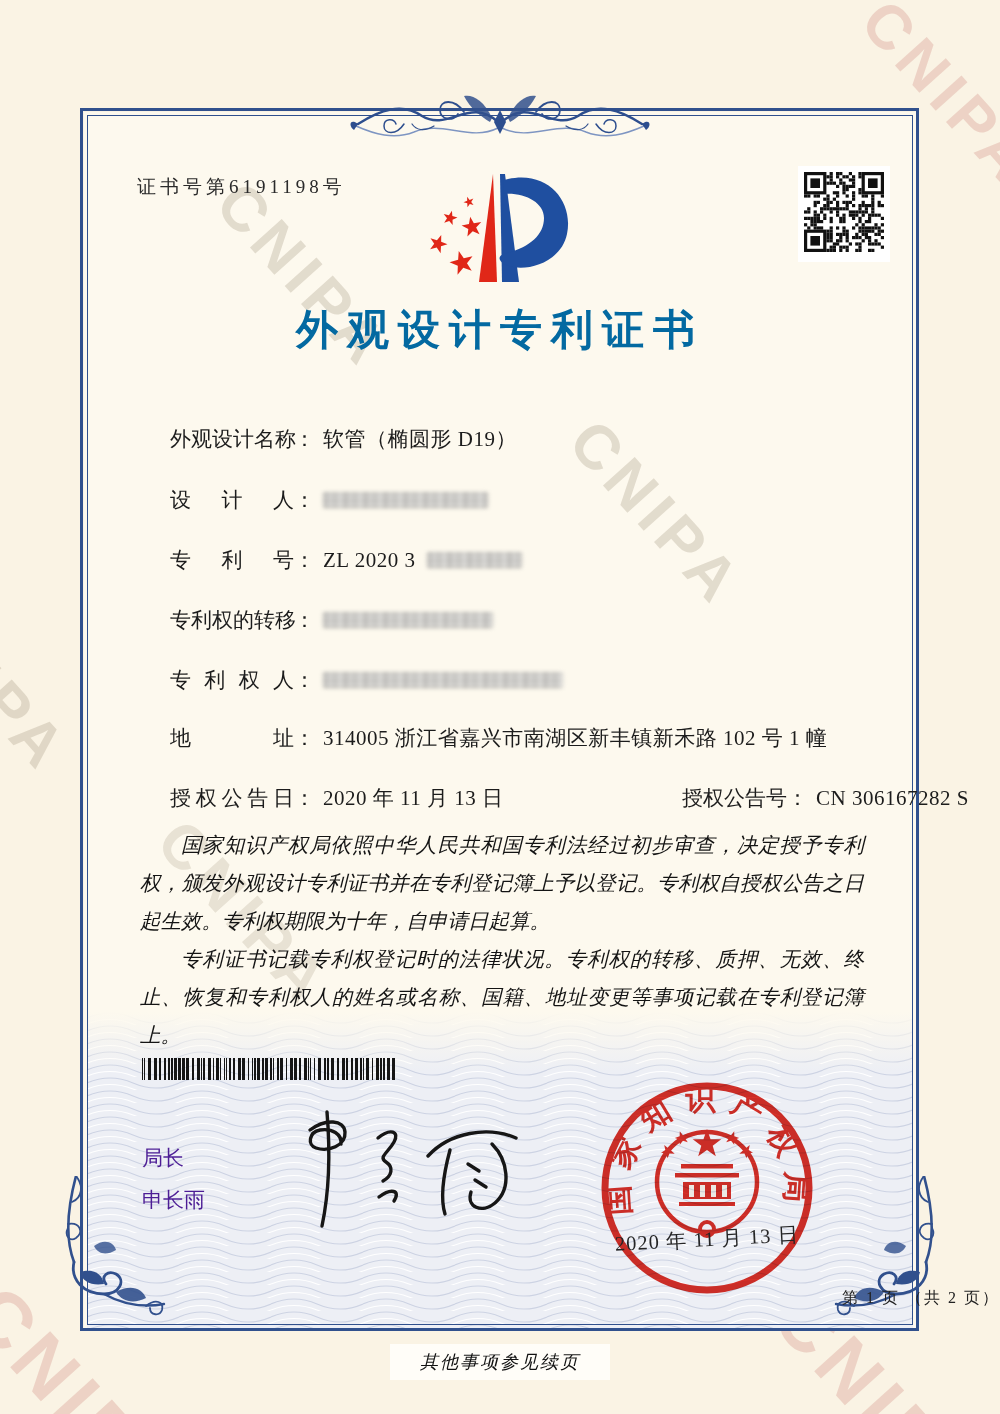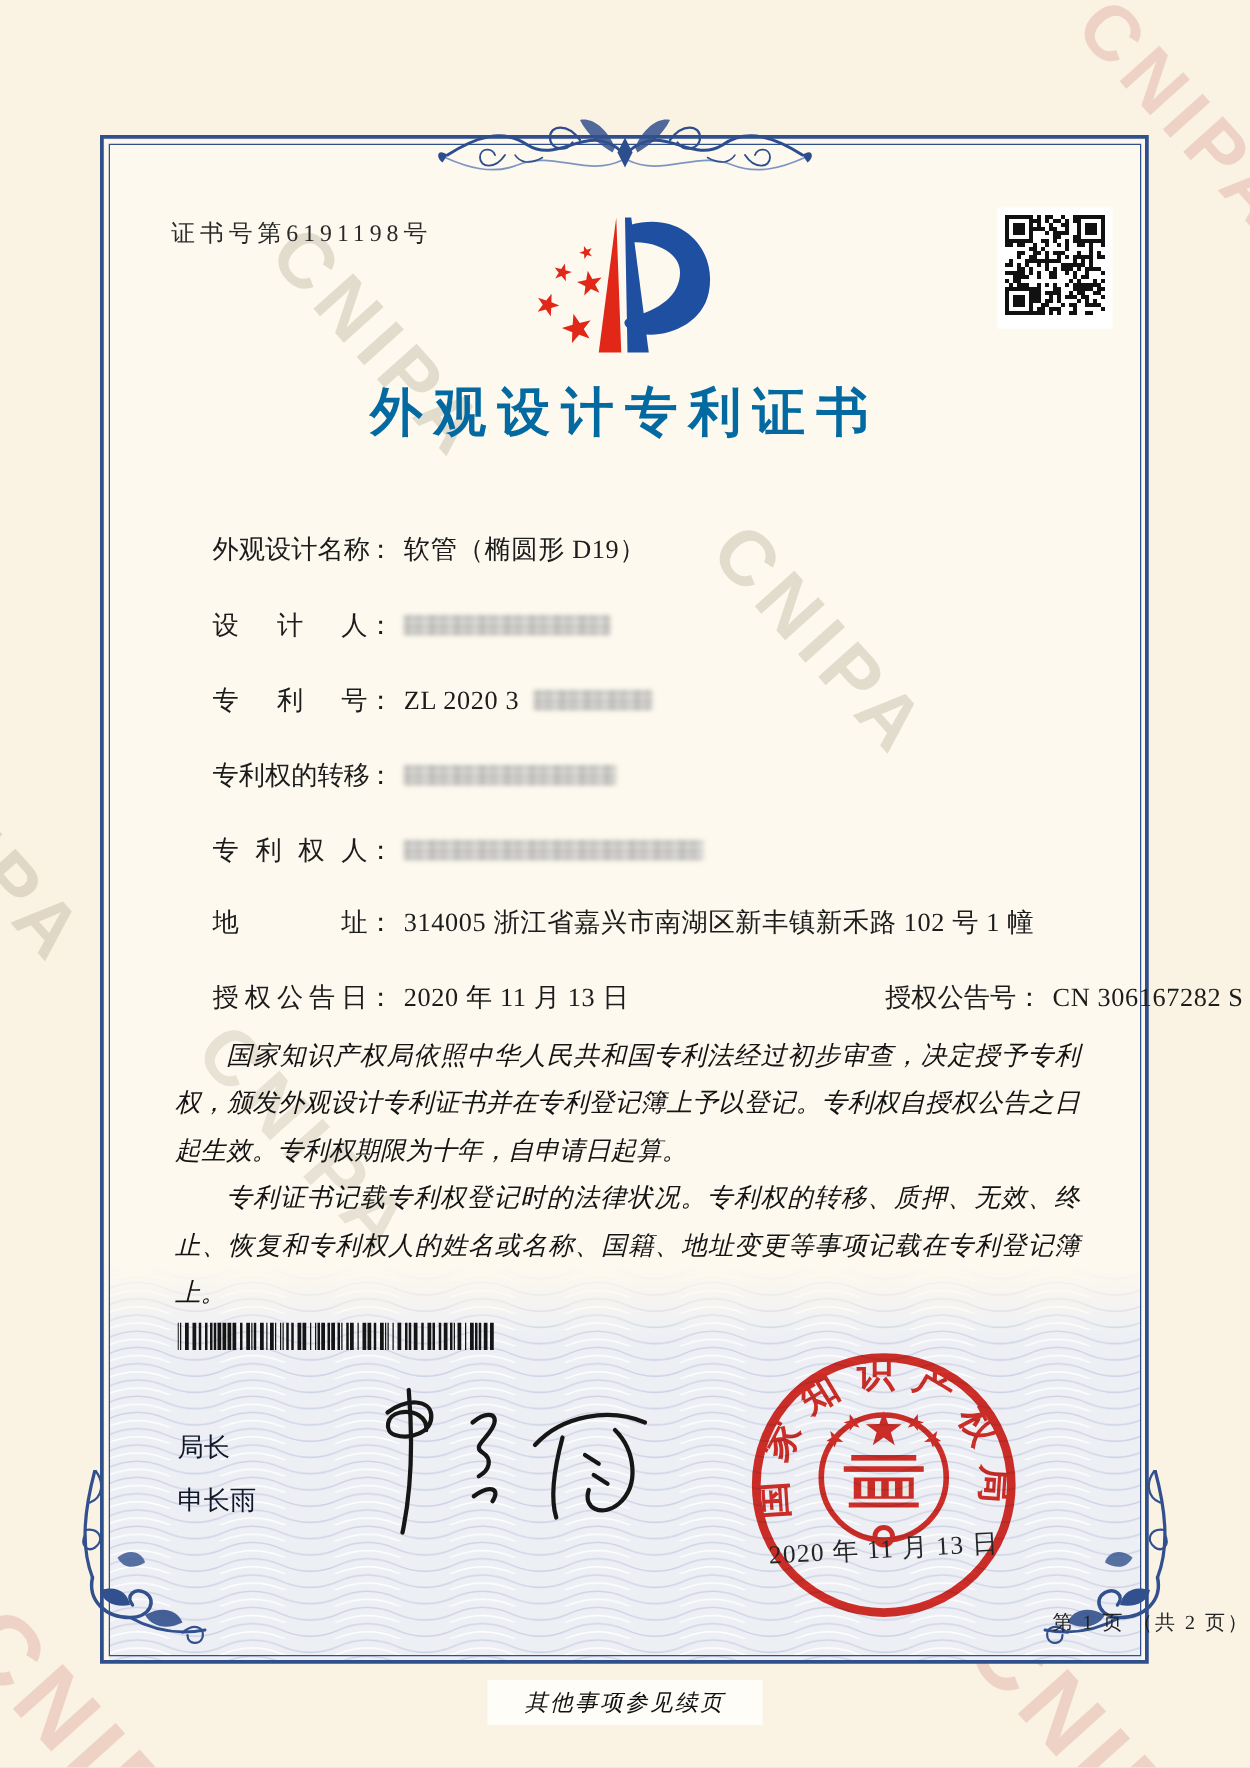--- a/index.html
+++ b/index.html
@@ -36,30 +36,30 @@
   
   .row{position:absolute;left:142px;z-index:6;font-size:21px;white-space:nowrap;margin-left:28px;}
   .lbl{display:inline-block;width:124px;text-align:justify;text-align-last:justify;vertical-align:bottom;}
   .colon{display:inline-block;margin-right:8px;}
   .val{letter-spacing:0.5px;}
   .blur-box{display:inline-block;height:16px;border-radius:2px;opacity:.72;transform:translateY(1px);
             background:
               repeating-linear-gradient(0deg,rgba(130,130,130,.55) 0 3px,rgba(225,225,225,.6) 3px 6px),
               repeating-linear-gradient(90deg,#9a9a9a 0 5px,#dcdcdc 5px 9px,#b3b3b3 9px 15px,#e8e8e8 15px 20px);
             filter:blur(2.1px);}
-  .grant2{position:absolute;left:538px;top:0;text-align:center;}
+  .grant2{position:absolute;left:512px;top:0;text-align:center;}
 
   
   .bodytext{position:absolute;left:140px;top:826px;width:724px;z-index:6;
             font-size:20.5px;line-height:38px;text-align:justify;font-style:italic;color:#141414;}
   .bodytext p{margin:0;text-indent:2em;}
 
   
   .barcode{position:absolute;left:142px;top:1058px;z-index:6;}
-  .signer{position:absolute;left:142px;z-index:6;font-size:21px;font-family:"Liberation Sans","DejaVu Sans",sans-serif;color:#0f172a;}
+  .signer{position:absolute;left:142px;z-index:6;font-size:21px;font-family:"Liberation Sans","DejaVu Sans",sans-serif;color:#4c1d95;}
   .signature{position:absolute;left:282px;top:1104px;z-index:7;}
   .seal{position:absolute;left:595px;top:1076px;z-index:7;mix-blend-mode:multiply;opacity:.95;}
   .page-footer{position:absolute;left:0;top:1288px;width:100%;text-align:right;z-index:6;
                font-size:16px;letter-spacing:2px;color:#222;}
   .cont-note{position:absolute;left:390px;top:1344px;width:220px;height:36px;z-index:6;background:#fffdf8;
              text-align:center;line-height:36px;font-size:18px;font-style:italic;color:#111;letter-spacing:2px;}
 </style>
 </head>
 <body>
 

